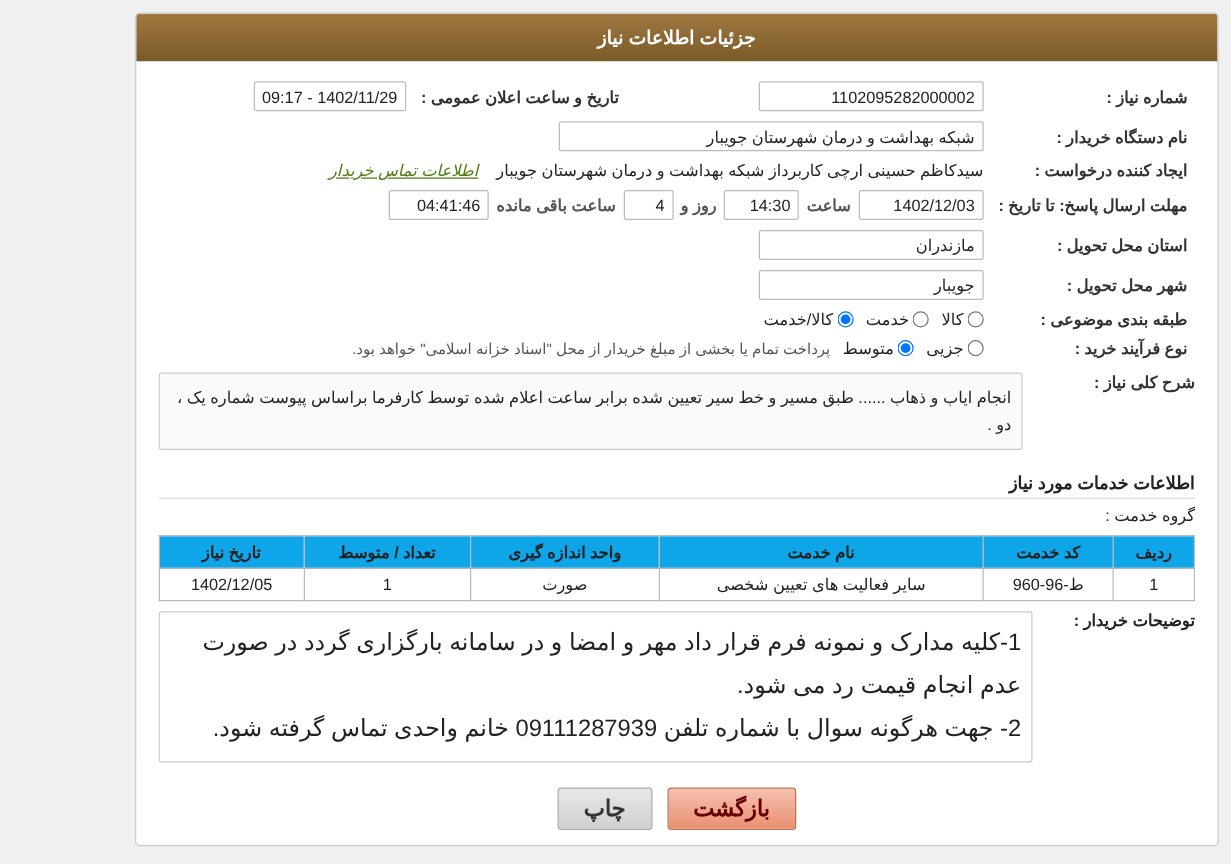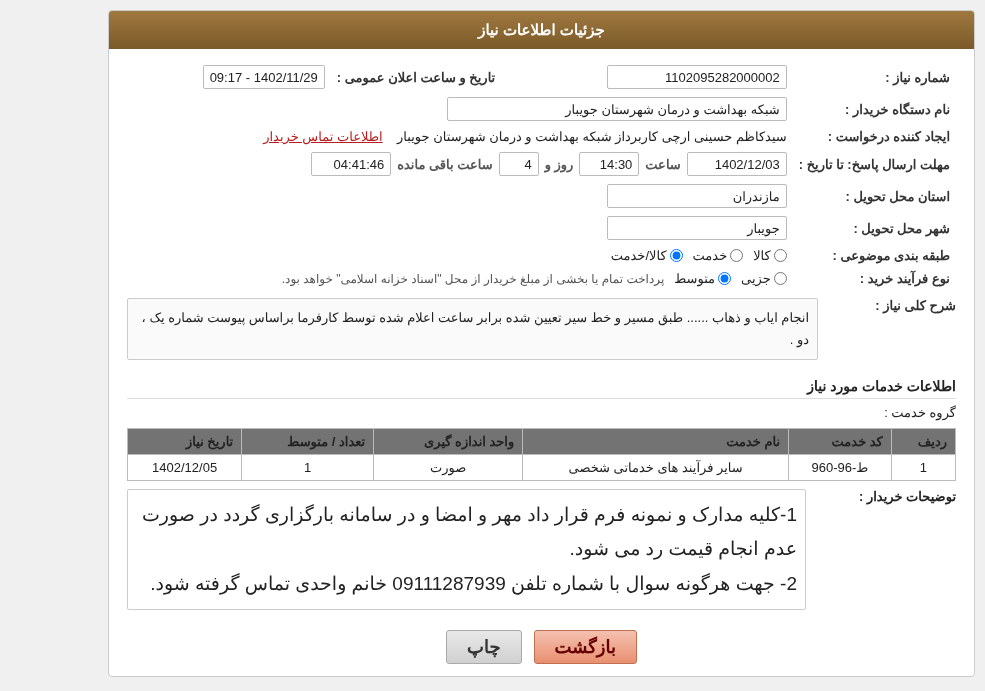--- a/index.html
+++ b/index.html
@@ -64,23 +64,24 @@
       height: 24px;
       line-height: 18px;
     }
     .input-box-wide {
       min-width: 340px;
     }
     .input-box-narrow {
       min-width: 120px;
     }
     .link-blue {
-      color: #b91c1c;
+      color: #4d7c0f;
       text-decoration: underline;
       cursor: pointer;
+      font-style: italic;
     }
     .date-row {
       display: flex;
       align-items: center;
       gap: 6px;
       flex-direction: row;
     }
     .date-row .lbl {
       font-weight: bold;
       color: #555;
@@ -124,24 +125,24 @@
       font-size: 13px;
     }
     
     .services-table {
       width: 100%;
       border-collapse: collapse;
       margin: 8px 0;
       font-size: 13px;
     }
     .services-table th {
-      background: #737373;
+      background: #0ea5e9;
       border: 1px solid #bbb;
       padding: 5px 8px;
-      text-align: right;
+      text-align: center;
       font-weight: bold;
     }
     .services-table td {
       border: 1px solid #bbb;
       padding: 5px 8px;
       text-align: center;
     }
     .services-table tr:nth-child(even) td {
       background: #f9f9f9;
     }
@@ -322,29 +323,29 @@
             <th>نام خدمت</th>
             <th>واحد اندازه گیری</th>
             <th>تعداد / متوسط</th>
             <th>تاریخ نیاز</th>
           </tr>
         </thead>
         <tbody id="services-tbody">
         <tr>
       <td>1</td>
       <td>ط-96-960</td>
-      <td>سایر فرآیند های خدماتی شخصی</td>
+      <td>سایر فعالیت های تعیین شخصی</td>
       <td>صورت</td>
       <td>1</td>
       <td>1402/12/05</td>
     </tr>
           </tbody>
       </table>
 
-      <div style="display:flex; align-items:flex-start; gap:20px; margin-bottom:10px;">
+      <div style="display:flex; align-items:flex-start; gap:0; margin-bottom:10px;">
         <span class="tosih-label" style="font-weight:bold; min-width:130px; flex-shrink:0;">توضیحات خریدار :</span>
         <div class="tosih-block" style="flex:1;">
           <div id="tosih-lines">
               <div>1-کلیه مدارک و نمونه فرم قرار داد مهر و امضا و در سامانه بارگزاری گردد در صورت عدم انجام قیمت رد می شود.</div>
               <div>2- جهت هرگونه سوال با شماره تلفن 09111287939 خانم واحدی تماس گرفته شود.</div>
             </div>
         </div>
       </div>
 
       <div class="btn-row">

